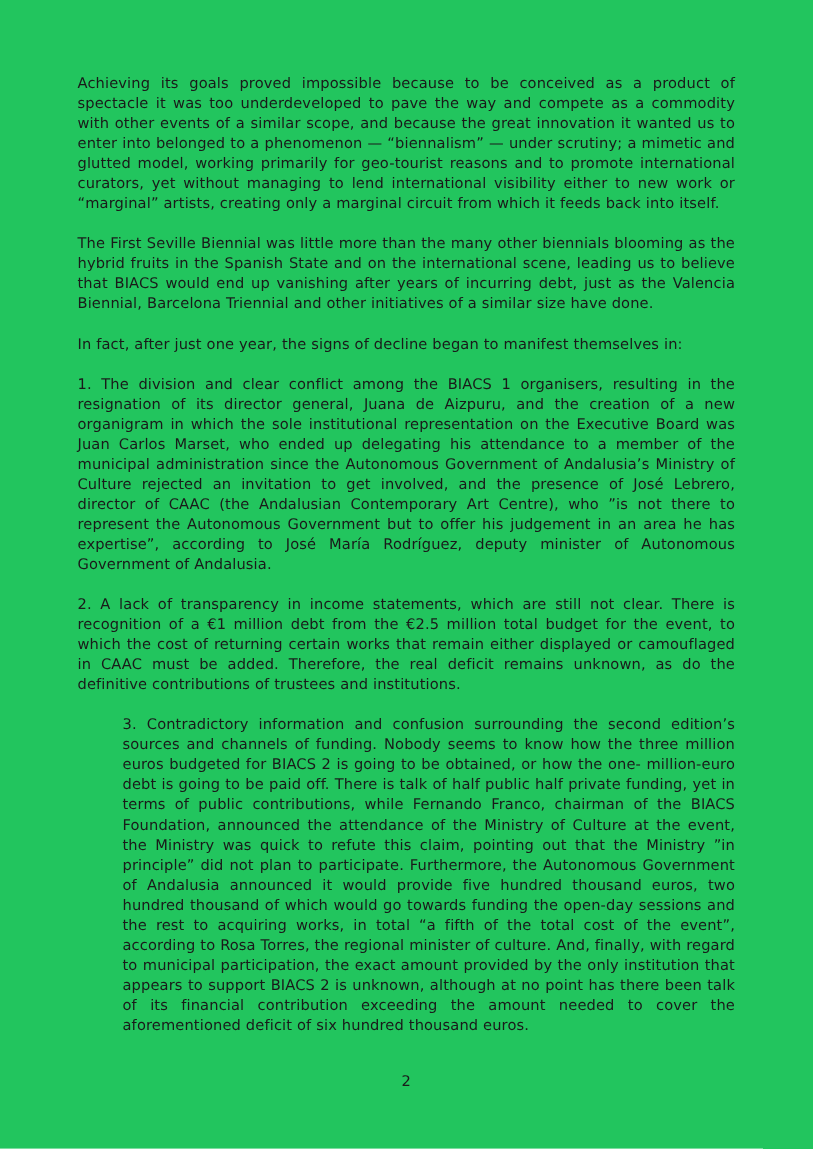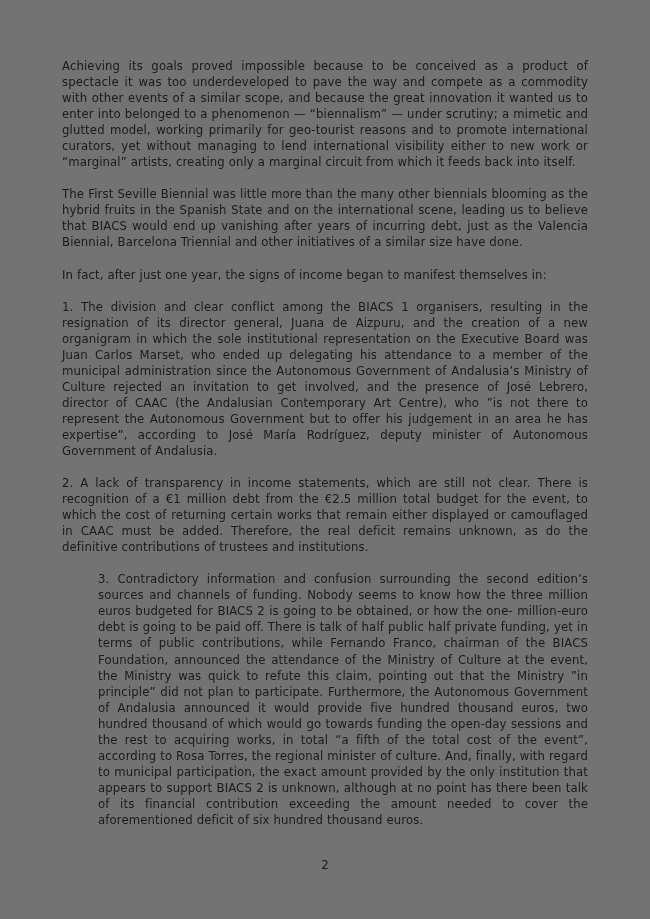--- a/index.html
+++ b/index.html
@@ -12,21 +12,21 @@
     height: 919px;
     font-family: "DejaVu Sans", sans-serif;
     color: #1a1a1a;
     -webkit-font-smoothing: antialiased;
   }
 
   #page {
     position: relative;
     width: 650px;
     height: 919px;
-    background: #737373;
+    background: #22c55e;
     box-sizing: border-box;
     overflow: hidden;
   }
 
   #content {
     position: absolute;
     left: 62px;
     top: 58px;
     width: 526px;
   }
@@ -62,21 +62,21 @@
 <body>
 
 <div id="page">
 
   <div id="content">
 
     <p class="para">Achieving its goals proved impossible because to be conceived as a product of spectacle it was too underdeveloped to pave the way and compete as a commodity with other events of a similar scope, and because the great innovation it wanted us to enter into belonged to a phenomenon — “biennalism” — under scrutiny; a mimetic and glutted model, working primarily for geo-tourist reasons and to promote international curators, yet without managing to lend international visibility either to new work or “marginal” artists, creating only a marginal circuit from which it feeds back into itself.</p>
 
     <p class="para">The First Seville Biennial was little more than the many other biennials blooming as the hybrid fruits in the Spanish State and on the international scene, leading us to believe that BIACS would end up vanishing after years of incurring debt, just as the Valencia Biennial, Barcelona Triennial and other initiatives of a similar size have done.</p>
 
-    <p class="para">In fact, after just one year, the signs of income began to manifest themselves in:</p>
+    <p class="para">In fact, after just one year, the signs of decline began to manifest themselves in:</p>
 
     <p class="para">1. The division and clear conflict among the BIACS 1 organisers, resulting in the resignation of its director general, Juana de Aizpuru, and the creation of a new organigram in which the sole institutional representation on the Executive Board was Juan Carlos Marset, who ended up delegating his attendance to a member of the municipal administration since the Autonomous Government of Andalusia’s Ministry of Culture rejected an invitation to get involved, and the presence of José Lebrero, director of CAAC (the Andalusian Contemporary Art Centre), who ”is not there to represent the Autonomous Government but to offer his judgement in an area he has expertise”, according to José María Rodríguez, deputy minister of Autonomous Government of Andalusia.</p>
 
     <p class="para">2. A lack of transparency in income statements, which are still not clear. There is recognition of a €1 million debt from the €2.5 million total budget for the event, to which the cost of returning certain works that remain either displayed or camouflaged in CAAC must be added. Therefore, the real deficit remains unknown, as do the definitive contributions of trustees and institutions.</p>
 
     <p class="para">3. Contradictory information and confusion surrounding the second edition’s sources and channels of funding. Nobody seems to know how the three million euros budgeted for BIACS 2 is going to be obtained, or how the one- million-euro debt is going to be paid off. There is talk of half public half private funding, yet in terms of public contributions, while Fernando Franco, chairman of the BIACS Foundation, announced the attendance of the Ministry of Culture at the event, the Ministry was quick to refute this claim, pointing out that the Ministry ”in principle” did not plan to participate. Furthermore, the Autonomous Government of Andalusia announced it would provide five hundred thousand euros, two hundred thousand of which would go towards funding the open-day sessions and the rest to acquiring works, in total “a fifth of the total cost of the event”, according to Rosa Torres, the regional minister of culture. And, finally, with regard to municipal participation, the exact amount provided by the only institution that appears to support BIACS 2 is unknown, although at no point has there been talk of its financial contribution exceeding the amount needed to cover the aforementioned deficit of six hundred thousand euros.</p>
 
   </div>
 
   <div id="page-number">2</div>

